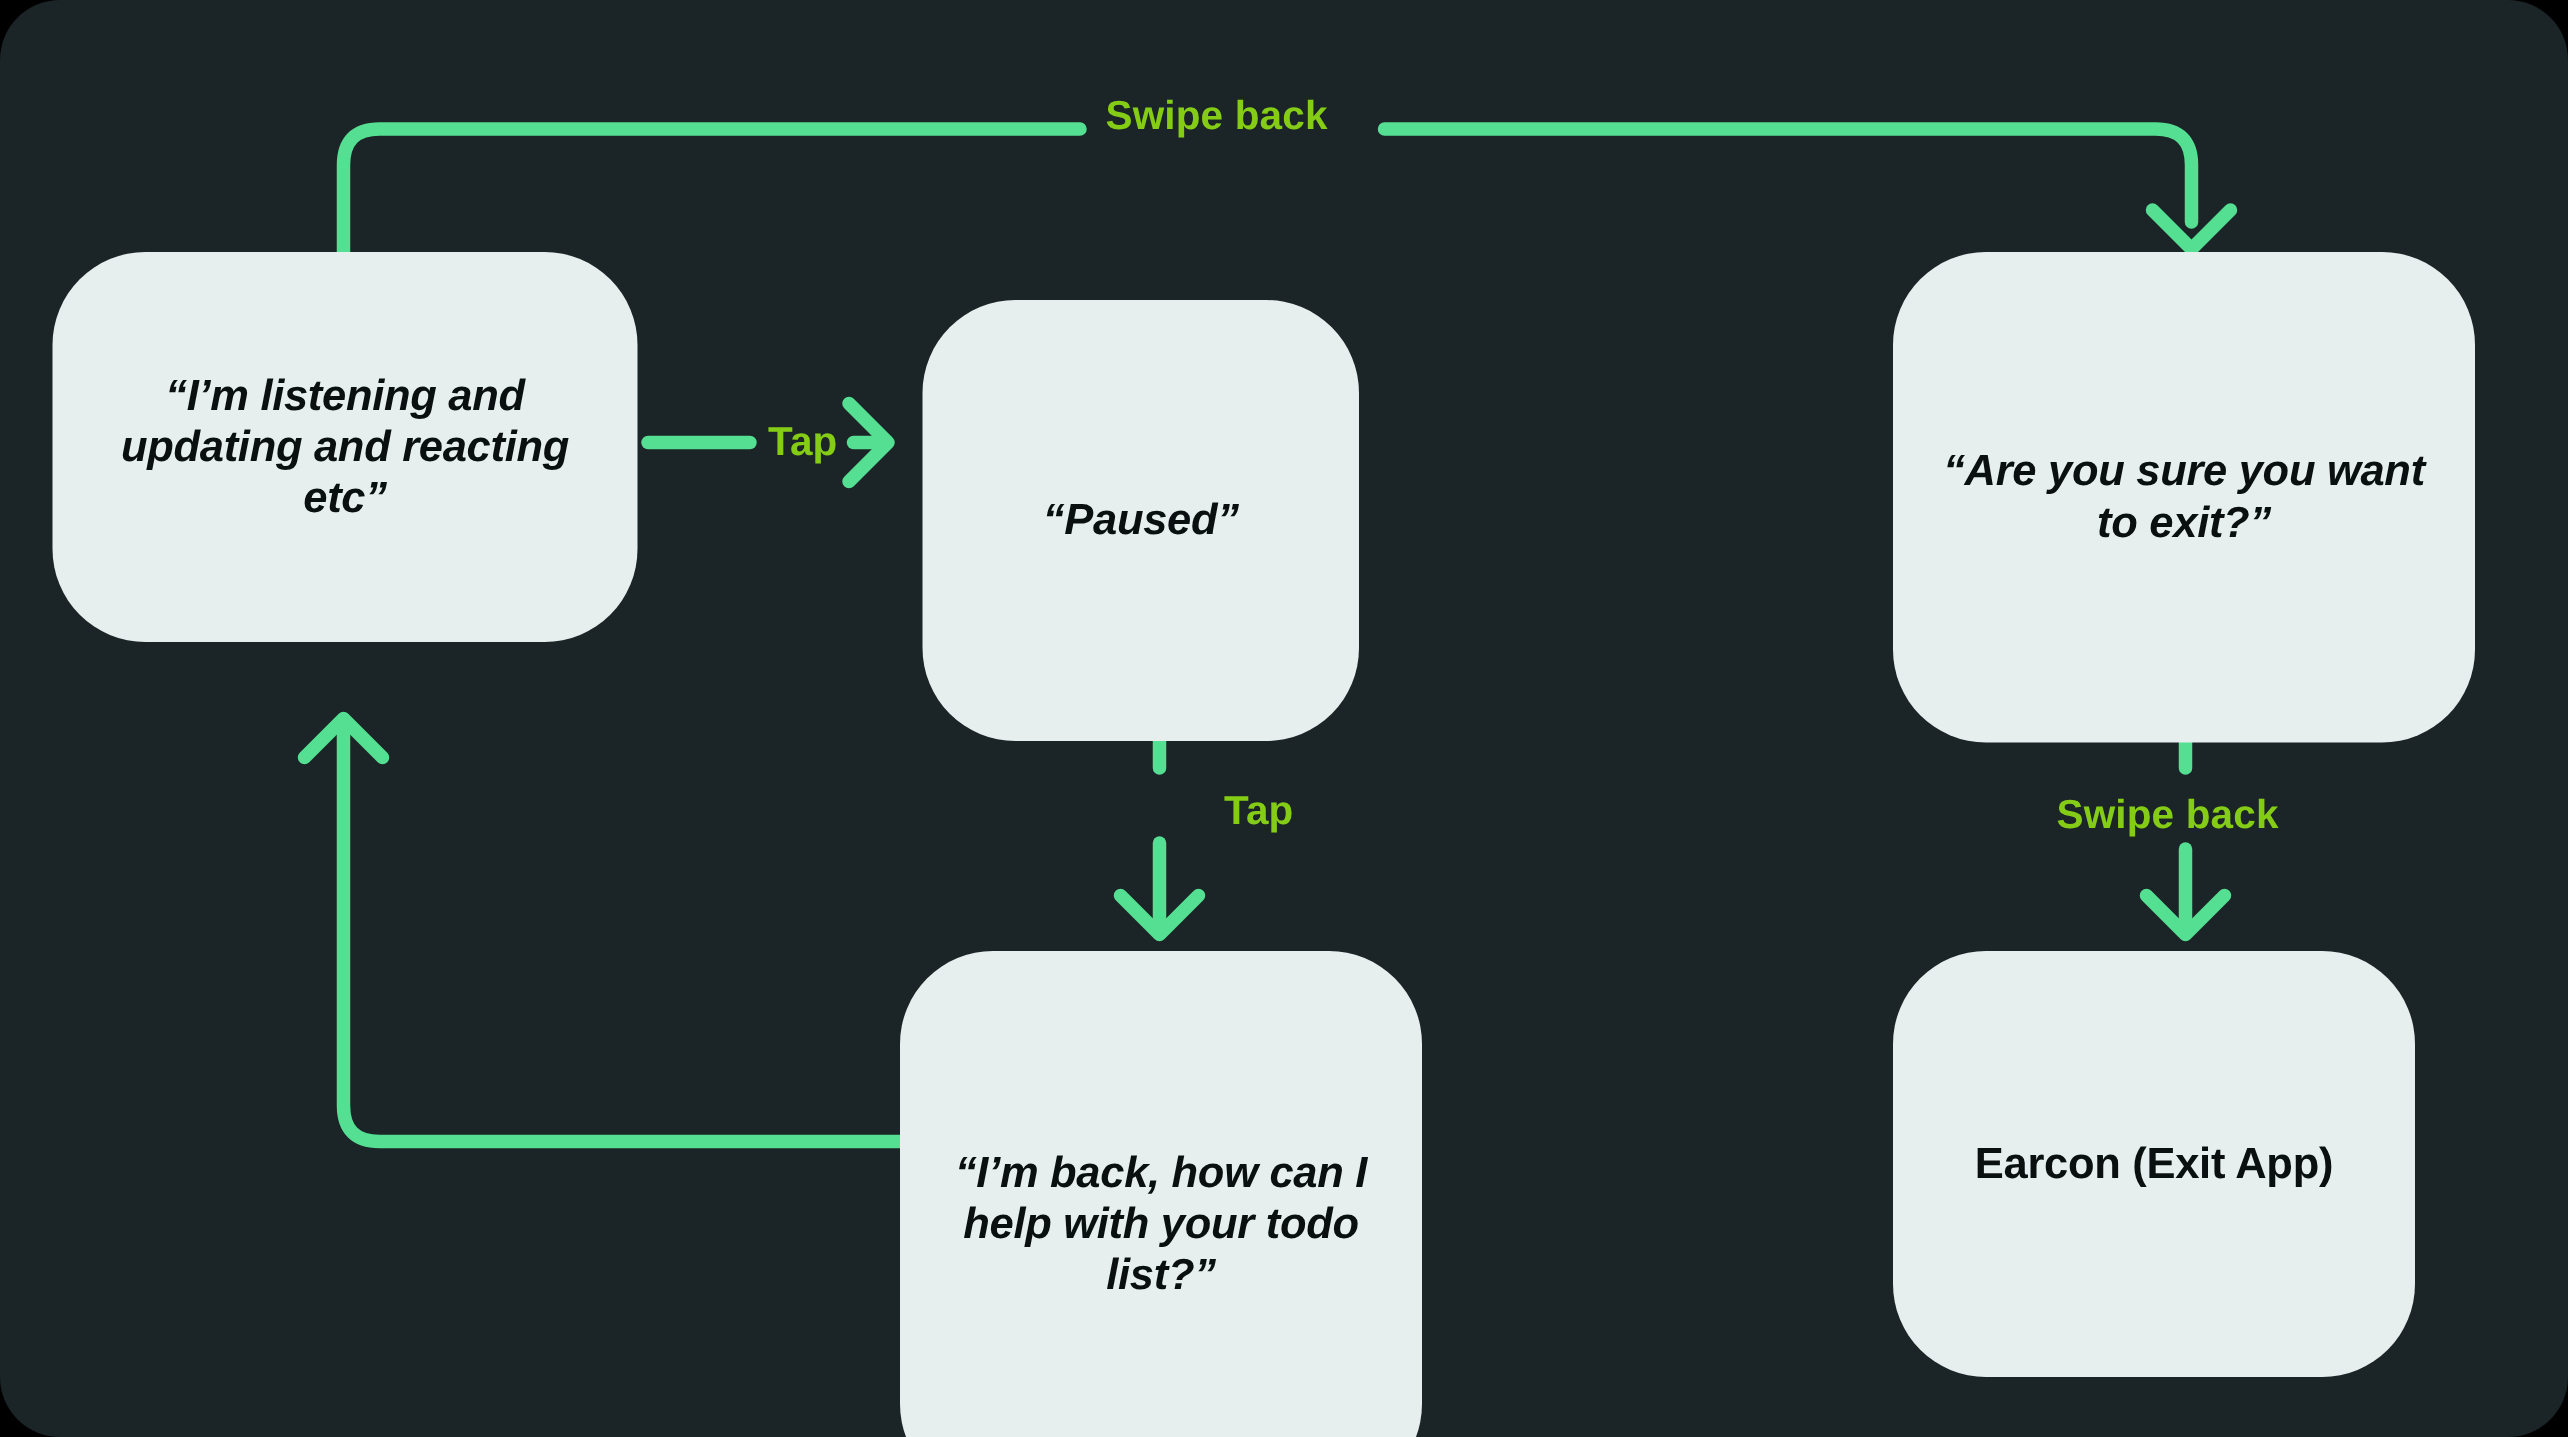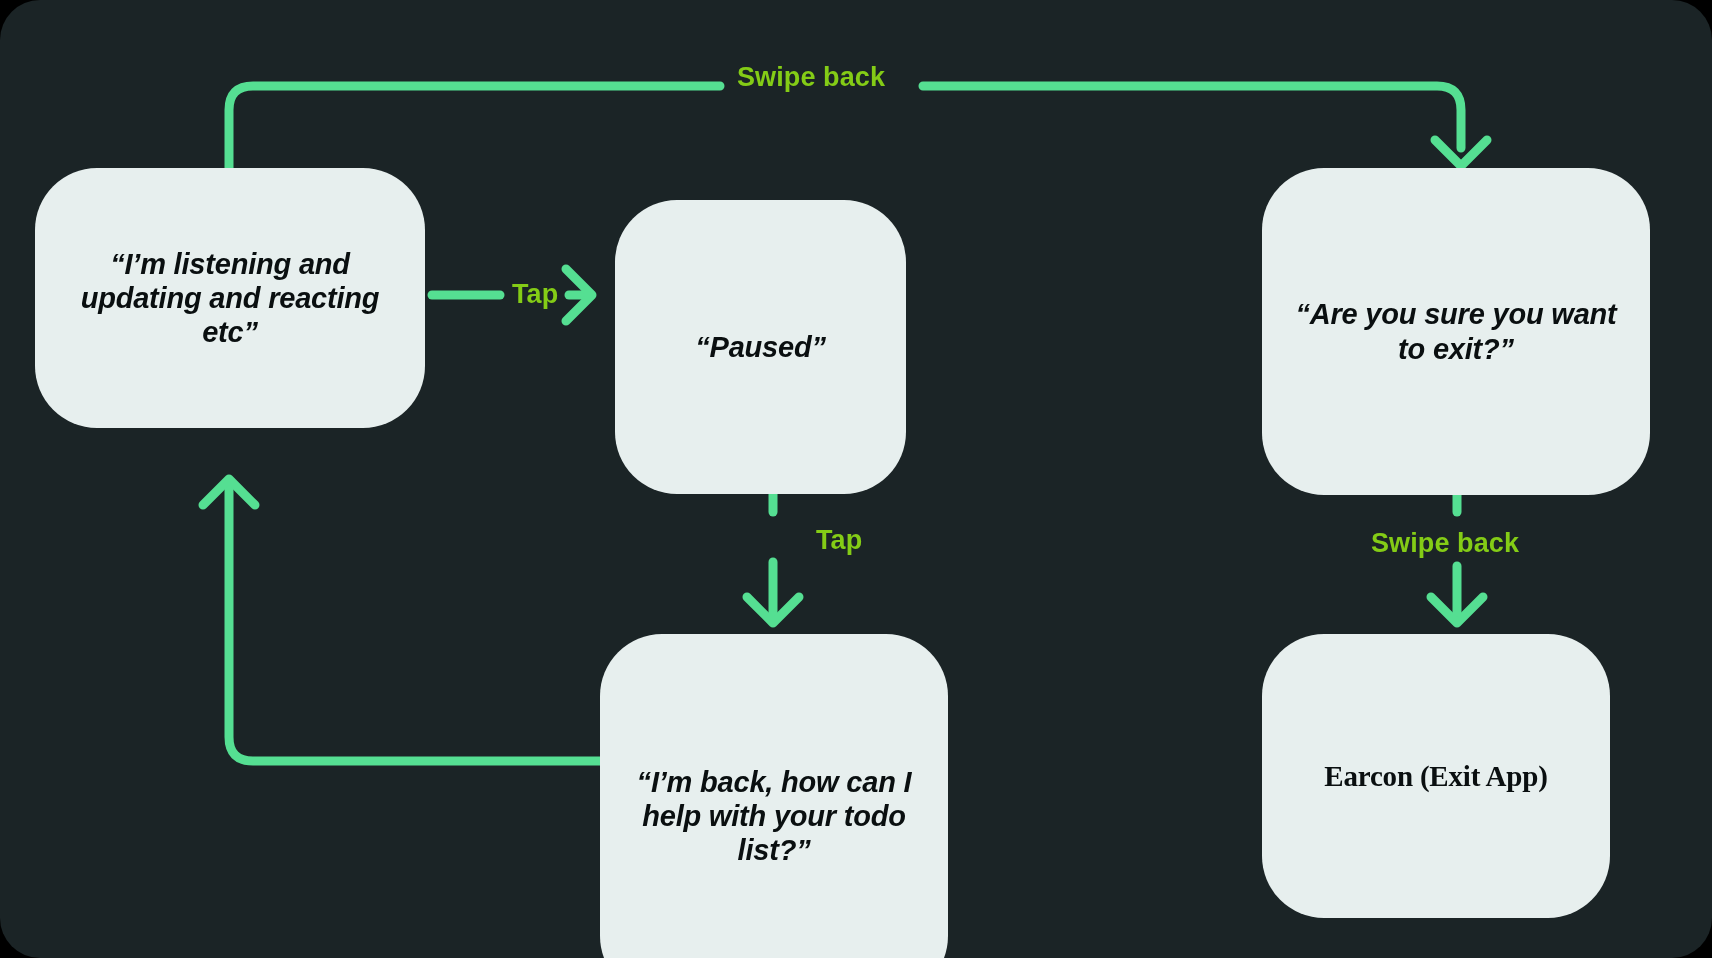--- a/index.html
+++ b/index.html
@@ -50,21 +50,20 @@
     font-weight: bold;
     font-style: italic;
     font-size: 29px;
     line-height: 1.18;
     text-align: center;
     letter-spacing: -0.2px;
     white-space: pre-line;
   }
   .card-label.plain {
     font-style: normal;
-    font-family: Liberation Serif, serif;
   }
 
   #card-listening { left: 35px;   top: 168px; width: 390px; height: 260px; }
   #card-paused    { left: 615px;  top: 168px; width: 291px; height: 294px; margin-top: 32px; }
   #card-confirm   { left: 1262px; top: 168px; width: 388px; height: 327px; }
   #card-back      { left: 600px;  top: 634px; width: 348px; height: 364px; }
   #card-earcon    { left: 1262px; top: 634px; width: 348px; height: 284px; }
 
   
   .edge-label {

